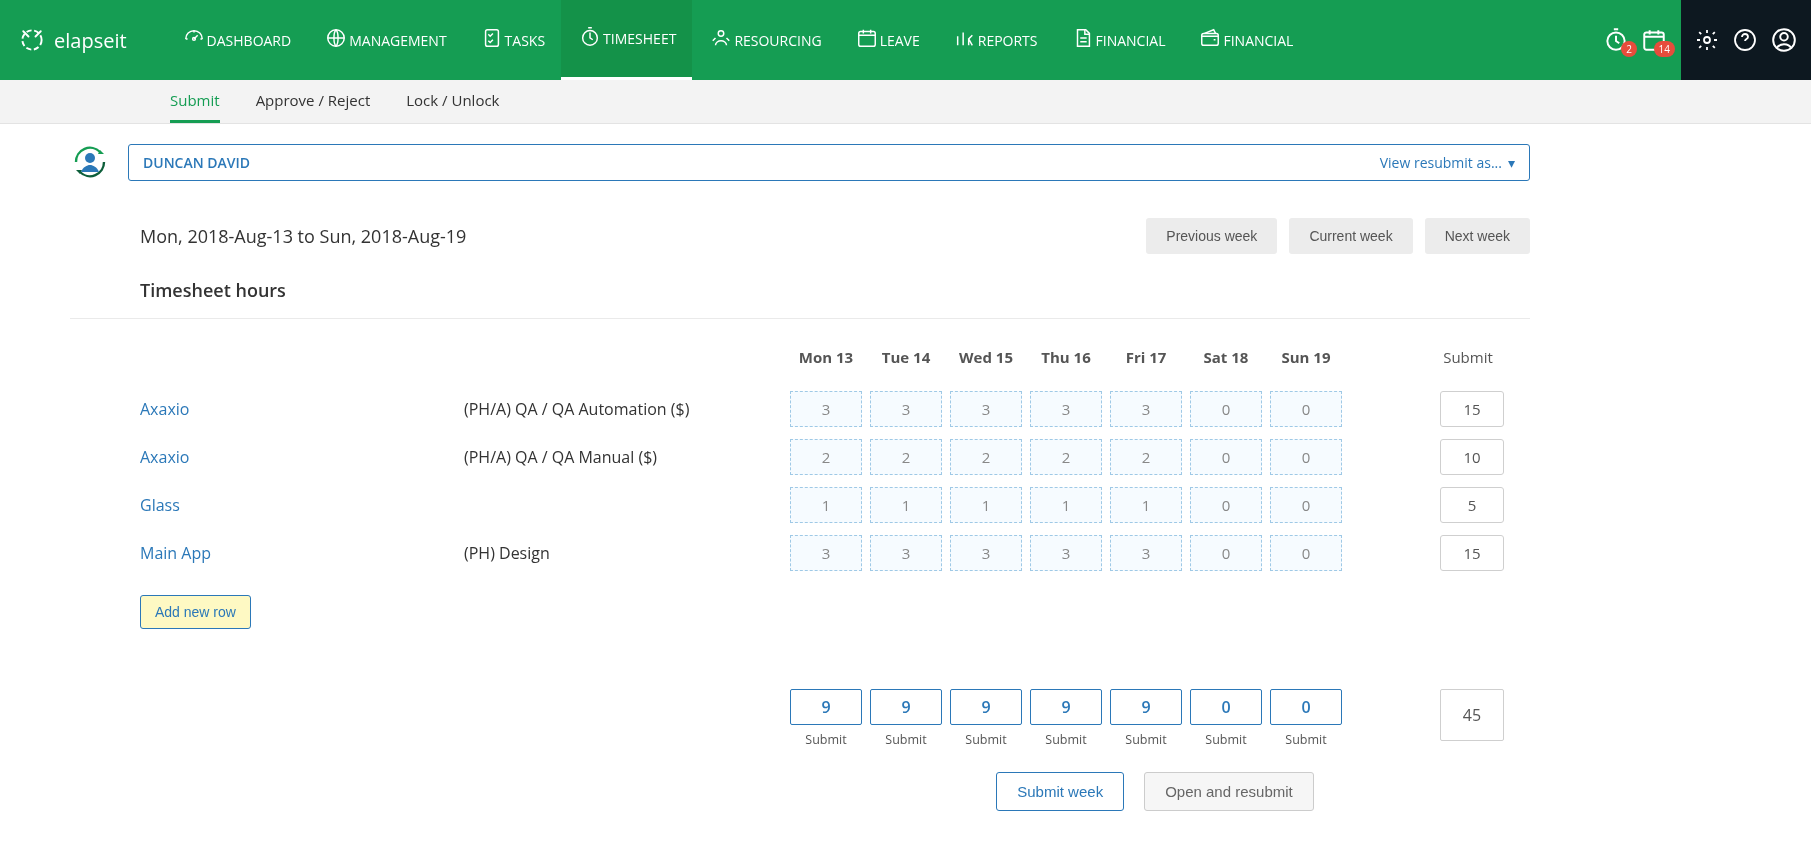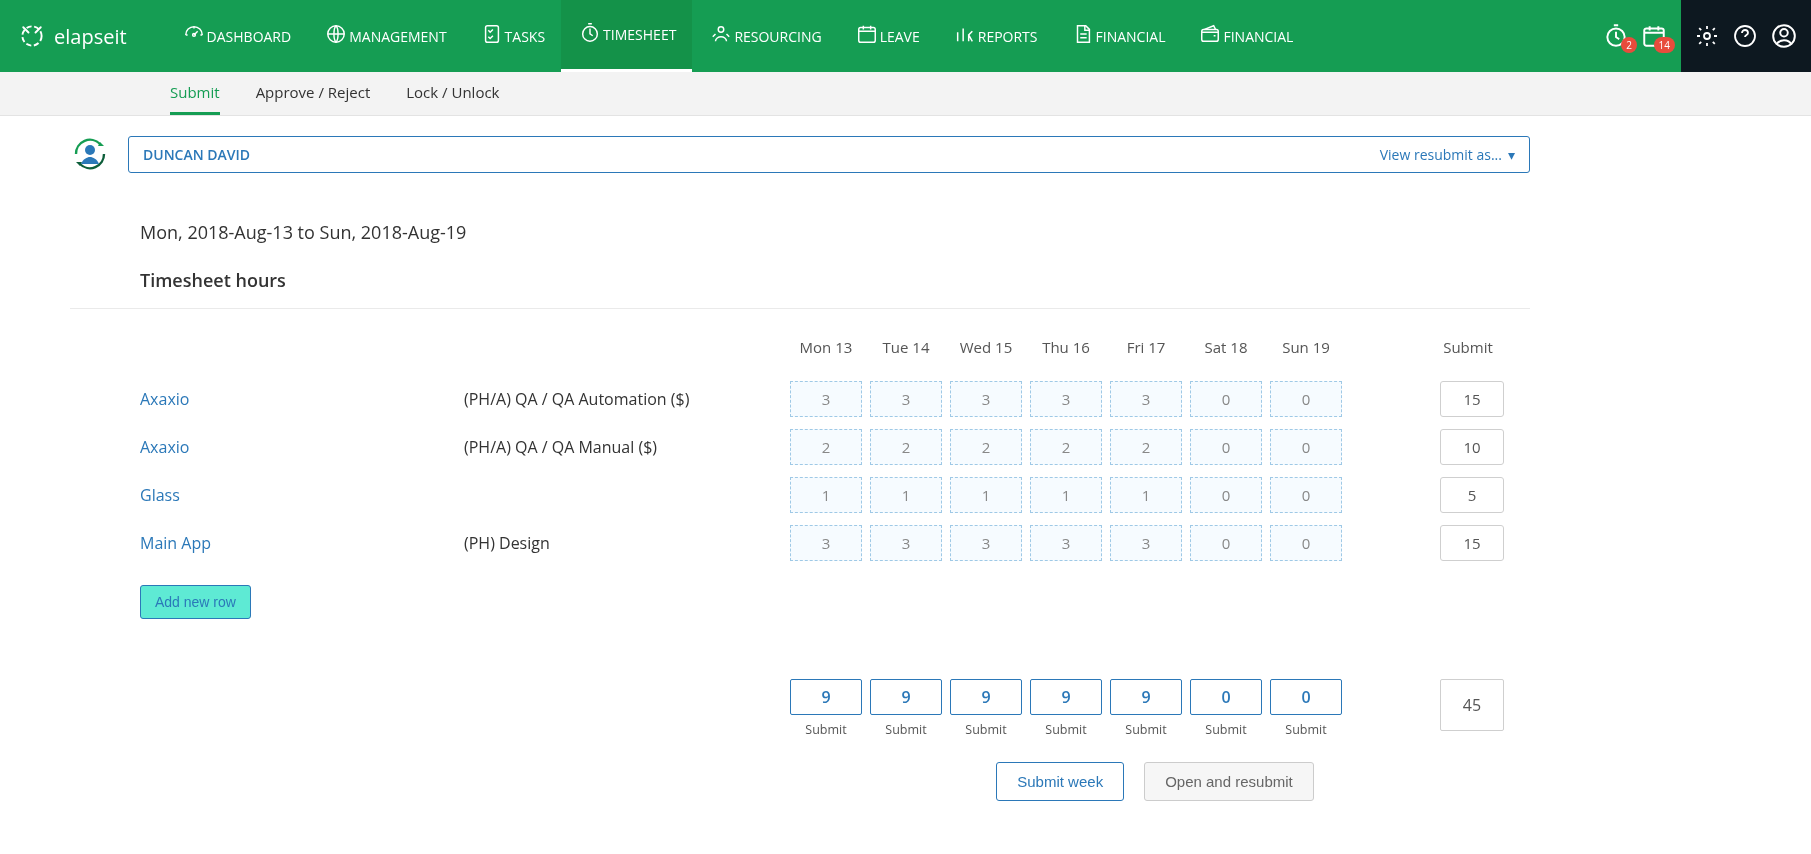--- a/index.html
+++ b/index.html
@@ -1,19 +1,19 @@
 <!DOCTYPE html>
 <html><head>
 <meta charset="utf-8">
 <style>
   * { box-sizing: border-box; margin: 0; padding: 0; }
   body { font-family: "Segoe UI", "Open Sans", Arial, sans-serif; font-size: 14px; color: #333; background:#fff; }
   
   
-  .topbar { display:flex; align-items:center; background:#159d53; color:#fff; height:72px; }
+  .topbar { display:flex; align-items:center; background:#159d53; color:#fff; height:80px; }
   .logo { display:flex; align-items:center; gap:8px; padding:0 18px; font-size:20px; font-weight:500; }
   .logo-icon { width:28px; height:28px; }
   .main-nav { display:flex; align-items:stretch; height:100%; margin-left:20px; }
   .nav-item { display:flex; flex-direction:row; align-items:center; justify-content:center; padding:8px 16px; color:#fff; cursor:pointer; font-size:14px; font-weight:500; height:100%; }
   .nav-item.active { background:#149249; border-bottom:3px solid #fff; }
   .nav-icon { width:26px; height:24px; display:flex; align-items:center; justify-content:center; margin-bottom:4px; }
   .topbar-right { margin-left:auto; display:flex; align-items:center; height:100%; }
   .notif-group { display:flex; align-items:center; gap:12px; padding:0 14px; }
   .badge-wrap { position:relative; }
   .badge { position:absolute; right:-8px; bottom:-4px; background:#e74c3c; color:#fff; border-radius:10px; font-size:10px; padding:1px 5px; min-width:16px; text-align:center;}
@@ -25,38 +25,38 @@
   .sub-item { padding:10px 0; cursor:pointer; border-bottom:3px solid transparent; }
   .sub-item.active { color:#159d53; border-bottom-color:#159d53; font-weight:500; }
 
   
   .page { padding:18px 70px 40px 70px; max-width:1600px; }
   .user-row { display:flex; align-items:center; gap:18px; }
   .avatar-icon { width:40px; height:40px; display:flex; align-items:center; justify-content:center; }
   .user-box { flex:1; border:1px solid #2b78b8; border-radius:3px; display:flex; align-items:center; justify-content:space-between; padding:8px 14px; color:#2b78b8; font-weight:600; font-size:14px; }
   .view-as { color:#2b78b8; font-weight:400; font-size:14px; display:flex; align-items:center; gap:6px; cursor:pointer; }
 
-  .range-row { display:flex; align-items:center; margin-top:46px; justify-content:space-between; padding-left:70px; }
+  .range-row { display:flex; align-items:center; margin-top:36px; justify-content:space-between; padding-left:70px; }
   .range-text { font-size:18px; color:#333; }
   .week-btns { display:flex; gap:12px; }
   .week-btn { background:#ececec; border:none; padding:10px 20px; border-radius:3px; color:#555; font-size:14px; cursor:pointer; }
 
   .section-title { font-size:18px; font-weight:600; padding-left:70px; margin-top:24px; border-bottom:1px solid #eaeaea; padding-bottom:16px; }
 
   
   .ts-wrap { padding-left:70px; margin-top:22px; }
   .ts-grid { display:grid; grid-template-columns: 320px 320px repeat(7, 76px) 80px 72px; gap:0 4px; align-items:center; }
-  .col-header { color:#555; font-size:15px; text-align:center; padding:6px 0 18px 0; font-weight:400;}
+  .col-header { color:#555; font-size:15px; text-align:center; padding:6px 0 18px 0; font-weight:700;}
   .total-header { text-align:center; font-weight:500; color:#555; font-size:15px; padding:6px 0 18px 0;}
   .proj-link { color:#2b78b8; font-size:16px; cursor:pointer; }
   .task-text { color:#333; font-size:16px; }
   .cell { margin:6px 2px; border:1px dashed #9fc9e6; background:#f6fbff; height:36px; display:flex; align-items:center; justify-content:center; color:#888; font-size:15px; cursor:pointer; }
   .total-cell { margin:6px 0 6px 8px; border:1px solid #cfcfcf; height:36px; display:flex; align-items:center; justify-content:center; color:#555; font-size:15px; border-radius:3px;}
 
-  .add-row-btn { margin-top:18px; border:1px solid #2b78b8; color:#2b78b8; background:#5eead4; padding:8px 14px; border-radius:3px; cursor:pointer; font-size:14px;}
+  .add-row-btn { margin-top:18px; border:1px solid #2b78b8; color:#2b78b8; background:#fef9c3; padding:8px 14px; border-radius:3px; cursor:pointer; font-size:14px;}
 
   .daily-totals { margin-top:60px; display:grid; grid-template-columns: 320px 320px repeat(7, 76px) 80px 72px; gap:0 4px; align-items:start; }
   .day-total-box { margin:0 2px; border:1px solid #2b78b8; color:#2b78b8; height:36px; display:flex; align-items:center; justify-content:center; font-size:16px; font-weight:600; border-radius:2px; cursor:pointer; }
   .submit-label { text-align:center; color:#555; font-size:12.5px; margin-top:6px; cursor:pointer; }
   .grand-total-box { margin-left:8px; border:1px solid #cfcfcf; color:#555; height:52px; display:flex; align-items:center; justify-content:center; font-size:16px; border-radius:2px;}
 
   .action-row { margin-top:24px; display:flex; justify-content:center; gap:20px; padding-left:640px; }
   .primary-btn { border:1px solid #2b78b8; color:#2b78b8; background:#fff; padding:10px 20px; border-radius:3px; cursor:pointer; font-size:15px;}
   .secondary-btn { border:1px solid #ccc; color:#666; background:#f6f6f6; padding:10px 20px; border-radius:3px; cursor:pointer; font-size:15px;}
 
@@ -224,20 +224,25 @@
       <span>DUNCAN DAVID</span>
       <span class="view-as">
         <span>View resubmit as...</span>
         <span>▾</span>
       </span>
     </div>
   </div>
 
   <div class="range-row">
     <div class="range-text">Mon, 2018-Aug-13 to Sun, 2018-Aug-19</div>
+    <div class="week-btns">
+      <button class="week-btn">Previous week</button>
+      <button class="week-btn">Current week</button>
+      <button class="week-btn">Next week</button>
+    </div>
   </div>
 
   <div class="section-title">Timesheet hours</div>
 
   <div class="ts-wrap">
     <div class="ts-grid">
 
       <div></div>
         <div></div>
       <div class="col-header">Mon 13</div>

